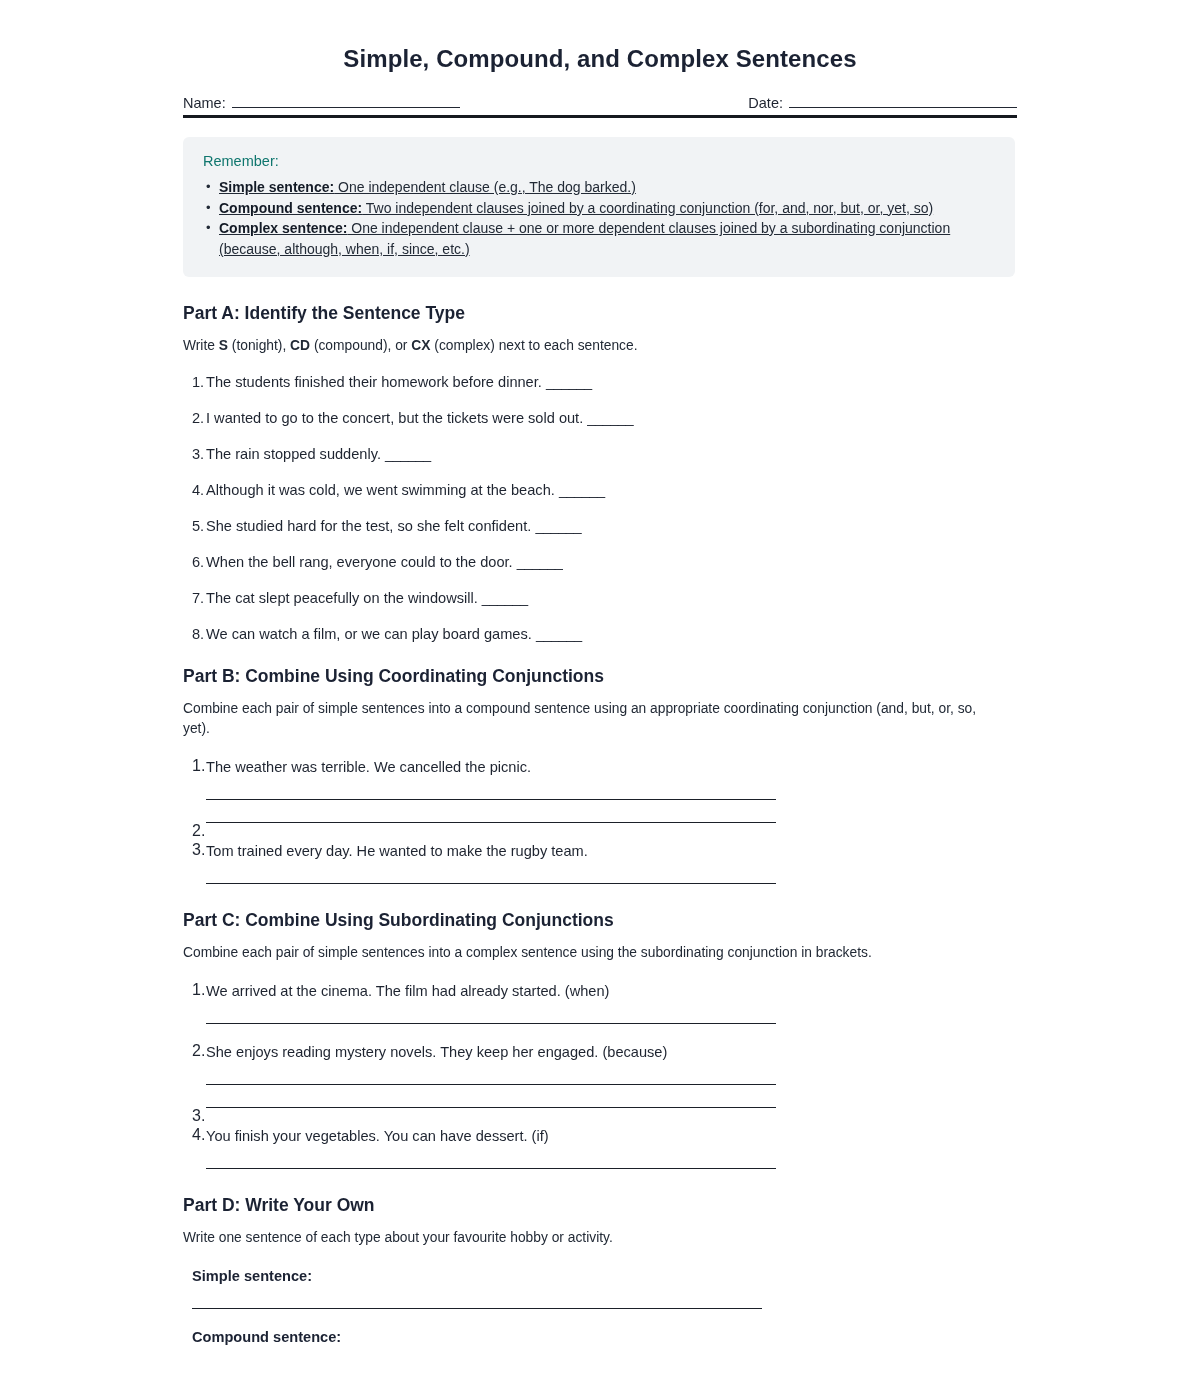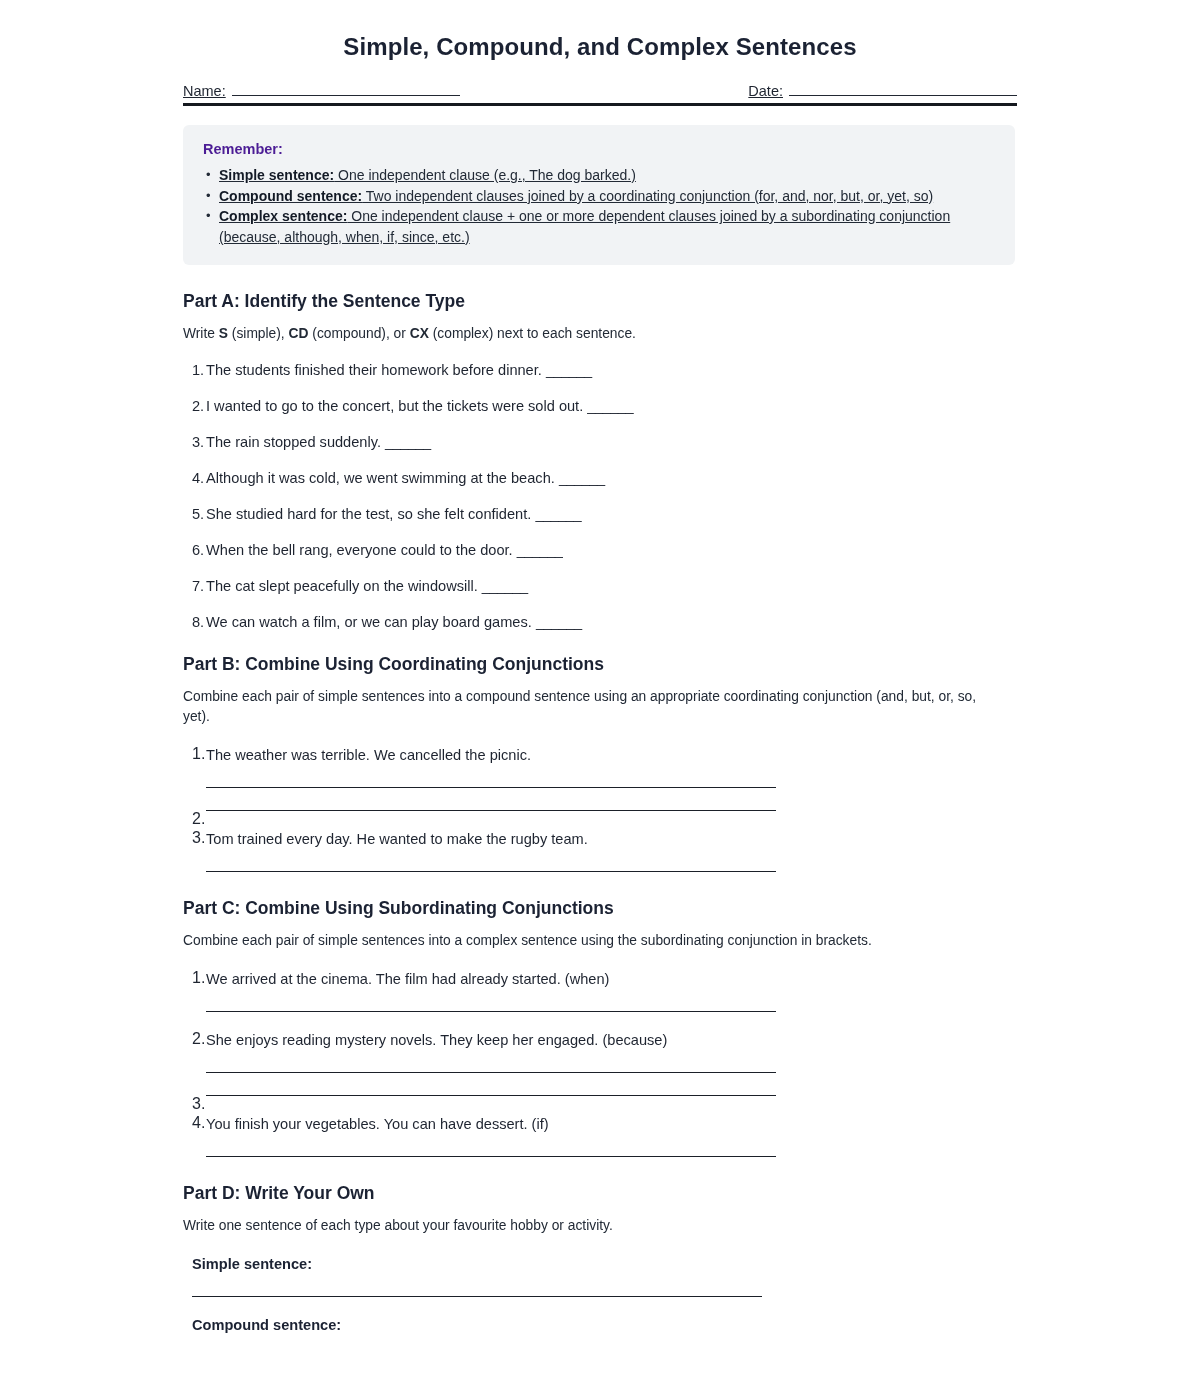--- a/index.html
+++ b/index.html
@@ -21,34 +21,33 @@
     padding: 0;
   }
 
   
   .doc-title {
     text-align: center;
     font-size: 24px;
     font-weight: bold;
     color: #1b2233;
     margin: 0;
-    padding: 33px 0 0 0;
+    padding: 45px 0 0 0;
     letter-spacing: 0.1px;
   }
 
   
   .namedate {
     margin: 22px 183px 0 183px;
     display: flex;
     justify-content: space-between;
     align-items: center;
     font-size: 14.5px;
     color: #1e2430;
     padding-bottom: 4px;
-    text-decoration: underline;
   }
   .field {
     display: flex;
     align-items: baseline;
     white-space: nowrap;
   }
   .field-label { font-size: 14.5px; }
   .field-rule {
     display: inline-block;
     border-bottom: 1.3px solid #222833;
@@ -68,22 +67,22 @@
   
   .callout {
     margin: 19px 185px 0 183px;
     background: #f1f3f5;
     border-radius: 6px;
     padding: 16px 20px 18px 20px;
     box-sizing: border-box;
   }
   .callout-title {
     font-size: 14.5px;
-    font-weight: bold;
-    color: #4c1d95;
+    font-weight: normal;
+    color: #0f766e;
     margin: 0 0 8px 0;
   }
   .callout-list {
     margin: 0;
     padding: 0;
     list-style: none;
   }
   .callout-list li {
     font-size: 14px;
     line-height: 20.5px;
@@ -227,21 +226,21 @@
       <li><b>Simple sentence:</b><span> One independent clause (e.g., The dog barked.)</span></li>
       <li><b>Compound sentence:</b><span> Two independent clauses joined by a coordinating conjunction (for, and, nor, but, or, yet, so)</span></li>
       <li><b>Complex sentence:</b><span> One independent clause + one or more dependent clauses joined by a subordinating conjunction (because, although, when, if, since, etc.)</span></li>
     </ul>
   </div>
 
   <div class="gap-lg"></div>
 
   <section class="section">
     <h2 class="sec-head">Part A: Identify the Sentence Type</h2>
-    <p class="sec-intro"><span>Write </span><b>S</b><span> (simple), </span><b>CD</b><span> (compound), or </span><b>CX</b><span> (complex) next to each sentence.</span></p>
+    <p class="sec-intro"><span>Write </span><b>S</b><span> (tonight), </span><b>CD</b><span> (compound), or </span><b>CX</b><span> (complex) next to each sentence.</span></p>
     <ol class="qlist">
       <li><span class="qnum">1.</span><span>The students finished their homework before dinner.</span> <span class="blank">______</span></li>
       <li><span class="qnum">2.</span><span>I wanted to go to the concert, but the tickets were sold out.</span> <span class="blank">______</span></li>
       <li><span class="qnum">3.</span><span>The rain stopped suddenly.</span> <span class="blank">______</span></li>
       <li><span class="qnum">4.</span><span>Although it was cold, we went swimming at the beach.</span> <span class="blank">______</span></li>
       <li><span class="qnum">5.</span><span>She studied hard for the test, so she felt confident.</span> <span class="blank">______</span></li>
       <li><span class="qnum">6.</span><span>When the bell rang, everyone could to the door.</span> <span class="blank">______</span></li>
       <li><span class="qnum">7.</span><span>The cat slept peacefully on the windowsill.</span> <span class="blank">______</span></li>
       <li><span class="qnum">8.</span><span>We can watch a film, or we can play board games.</span> <span class="blank">______</span></li>
     </ol>

